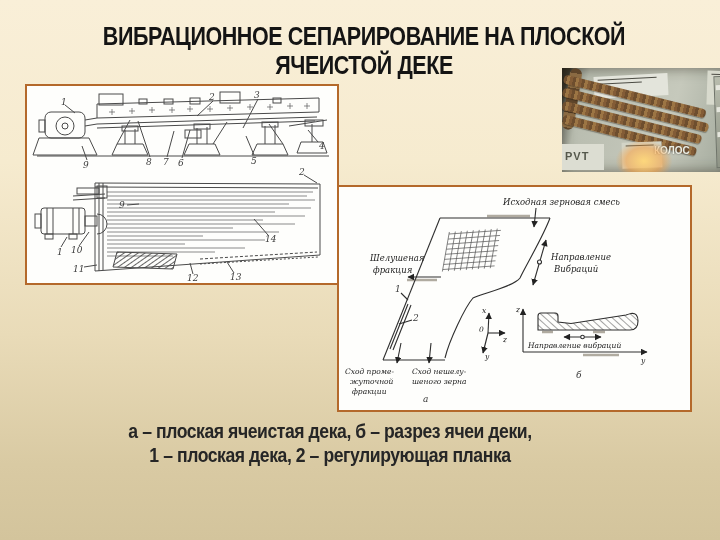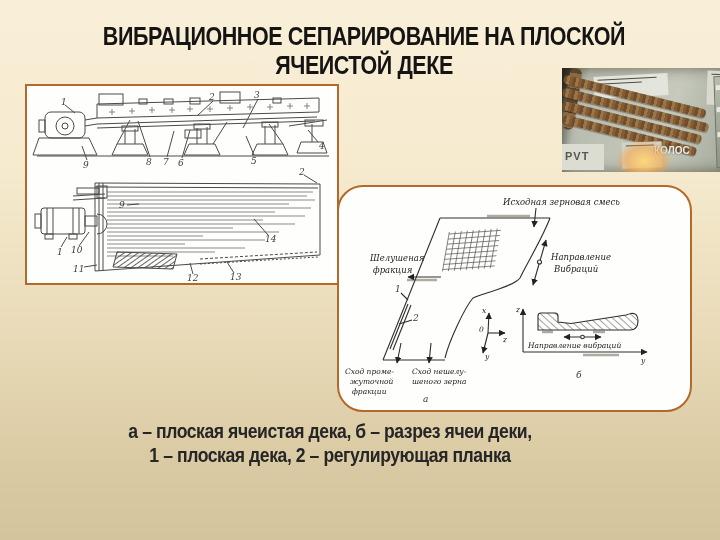--- a/index.html
+++ b/index.html
@@ -16,21 +16,21 @@
   }
   .caption{
     position:absolute;left:30px;top:419px;width:600px;text-align:center;
     font-size:20px;line-height:24px;font-weight:bold;color:#262626;
     letter-spacing:-0.5px;transform:scaleX(0.88);
   }
   .panel{
     position:absolute;background:#fefefc;border:2px solid #b4692b;box-sizing:border-box;
   }
   .left-figure{left:25px;top:84px;width:314px;height:201px;}
-  .diagram{left:337px;top:185px;width:355px;height:227px;border-radius:26px;}
+  .diagram{left:337px;top:185px;width:355px;height:227px;}
   .fig-num{font-family:"DejaVu Serif",serif;font-style:italic;font-size:9px;fill:#3a3a3a;}
   .dlabel{font-family:"DejaVu Serif",serif;font-style:italic;font-size:8.5px;fill:#222;}
   .dlabel-sm{font-family:"DejaVu Serif",serif;font-style:italic;font-size:7.5px;fill:#222;}
   .draw{stroke:#4a4a4a;fill:none;stroke-width:1;}
   .thin{stroke:#5a5a5a;stroke-width:0.7;}
   .smudge{stroke:#b0aba0;stroke-width:2.5;}
   
   .photo{
     position:absolute;left:562px;top:68px;width:177px;height:104px;overflow:hidden;
     background:linear-gradient(105deg,#27241c 0%,#3a372c 4%,#8f948a 8%,#b9bdb0 14%,#c6c9bc 60%,#a9afa2 88%,#7d837a 100%);

